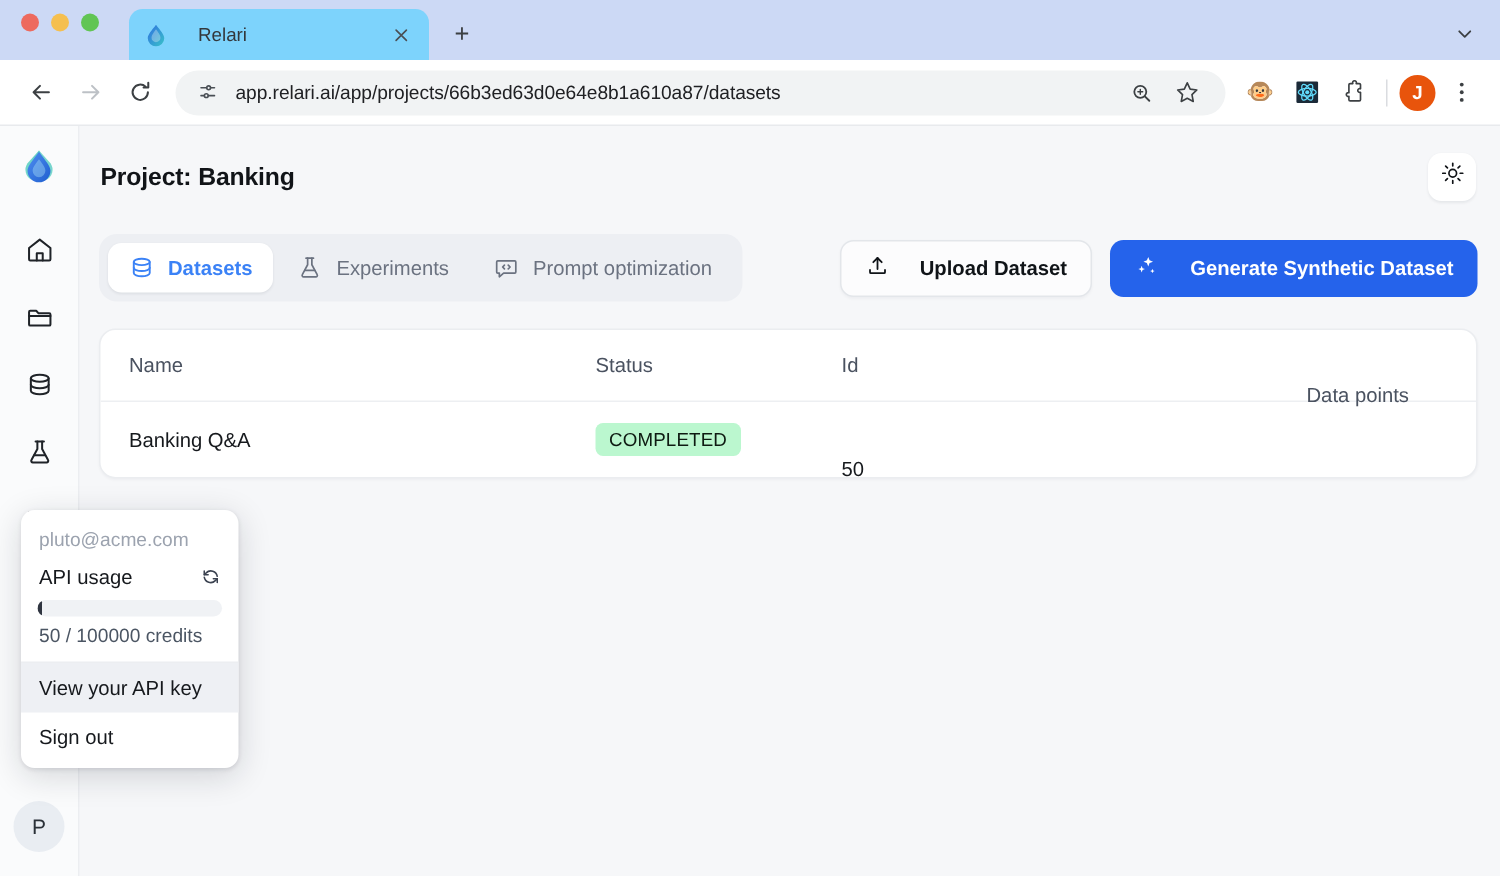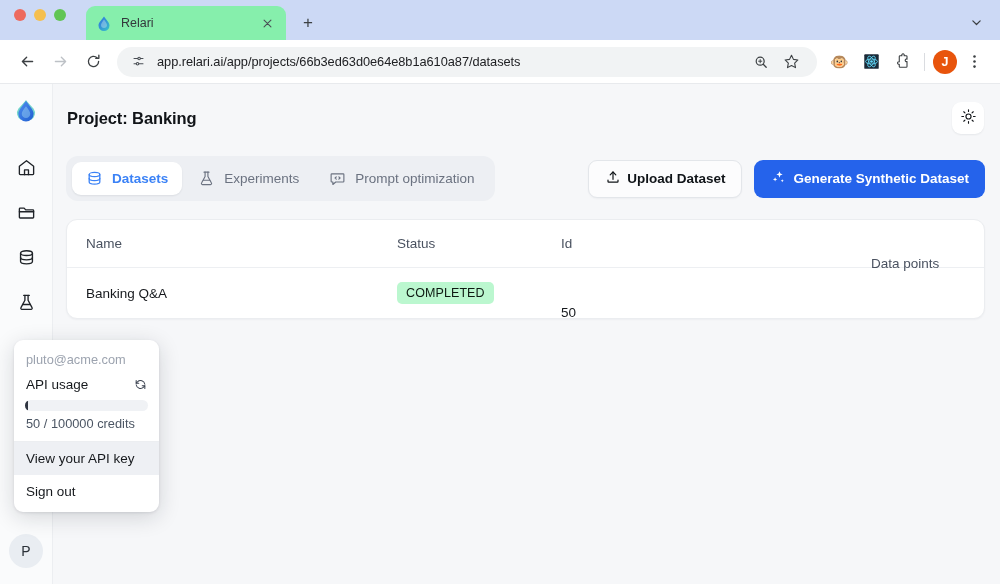--- a/index.html
+++ b/index.html
@@ -28,26 +28,26 @@
   }
   .tl { width: 12px; height: 12px; border-radius: 50%; }
   .tl.red { background: #ed6a5e; }
   .tl.yellow { background: #f5bf4f; }
   .tl.green { background: #61c554; }
 
   .tab {
     margin-left: 20px;
     width: 200px;
     height: 34px;
-    background: #86efac;
+    background: #7dd3fc;
     border-radius: 9px 9px 0 0;
     display: flex;
     align-items: center;
     padding: 0 10px;
-    gap: 9px;
+    gap: 20px;
     position: relative;
   }
   .tab-favicon { width: 16px; height: 16px; flex: 0 0 16px; }
   .tab-title {
     font-size: 12.5px;
     color: #33373b;
     flex: 1;
     white-space: nowrap;
     overflow: hidden;
     text-overflow: ellipsis;
@@ -223,21 +223,21 @@
     color: #3b82f6;
     font-weight: bold;
     box-shadow: 0 1px 2px rgba(16,24,40,0.08);
   }
   .tab-chip svg { display: block; }
 
   .actions { display: flex; align-items: center; gap: 12px; }
   .btn {
     display: flex;
     align-items: center;
-    gap: 6px;
+    gap: 20px;
     height: 38px;
     padding: 0 16px;
     border-radius: 9px;
     font-size: 13.5px;
     font-weight: bold;
     white-space: nowrap;
   }
   .btn-secondary {
     background: #fcfcfd;
     color: #101418;

